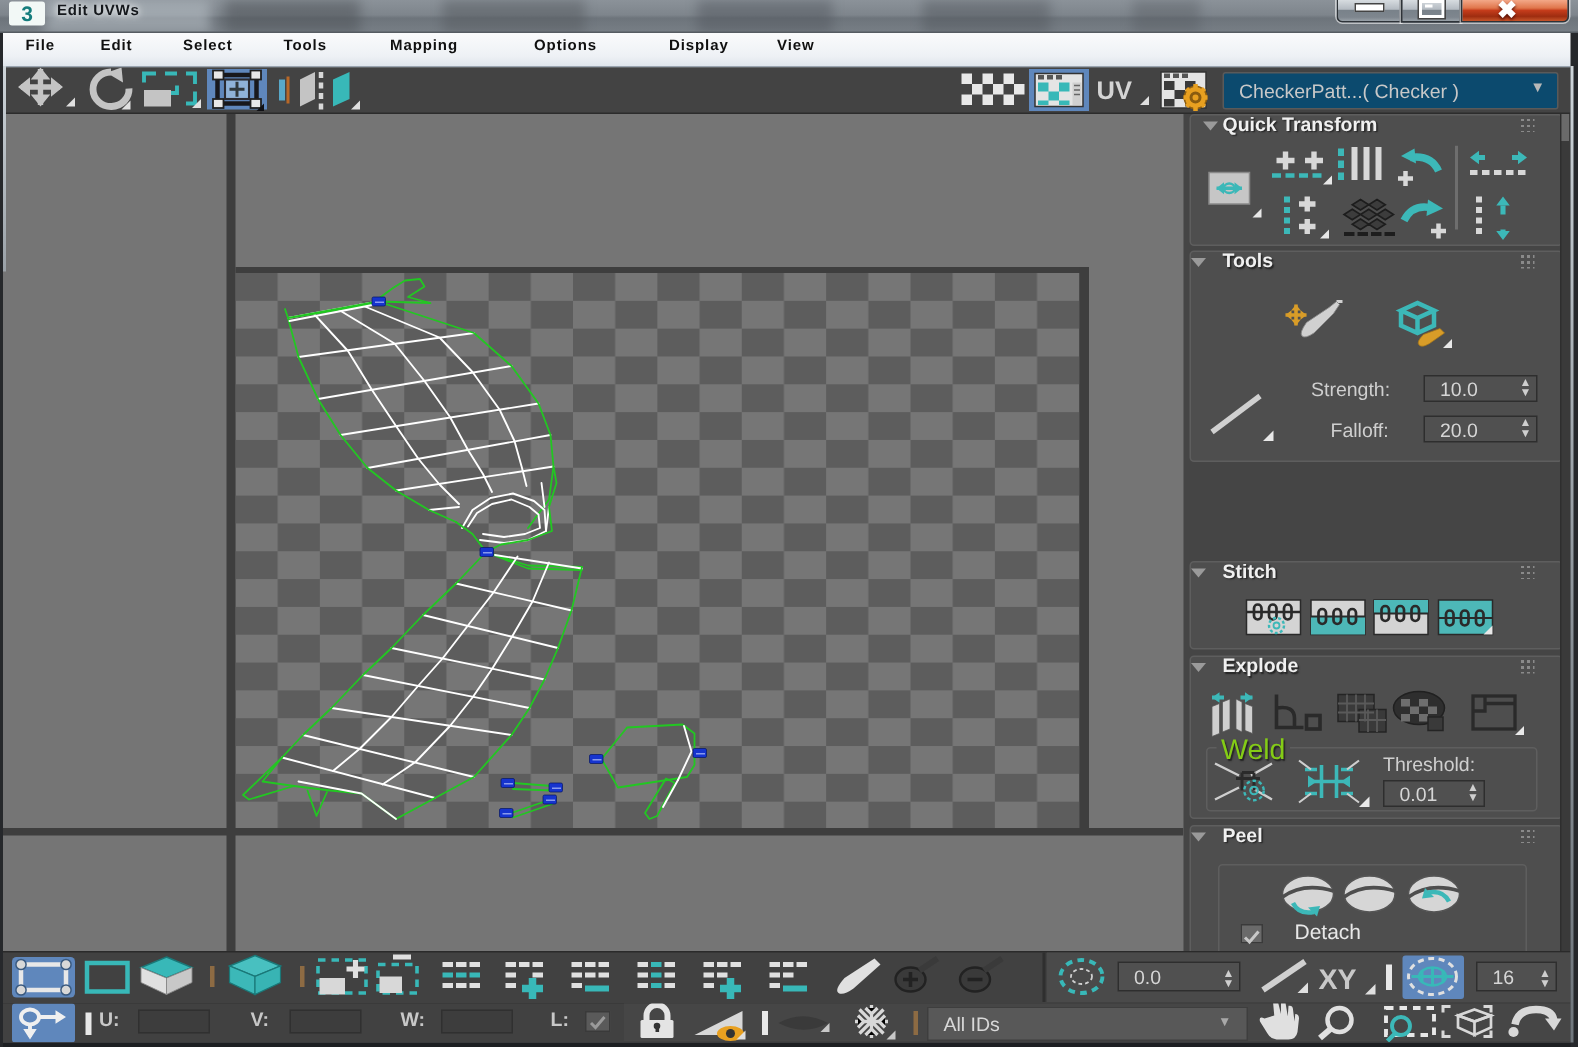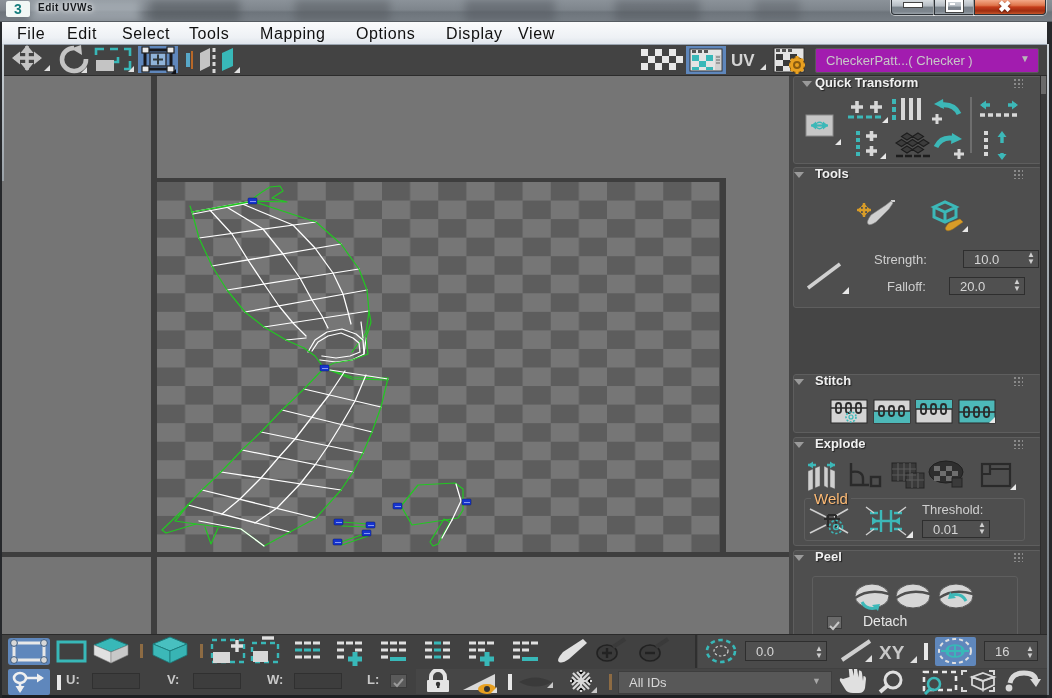--- a/index.html
+++ b/index.html
@@ -20,21 +20,21 @@
     background:linear-gradient(180deg,#d7dce0 0%,#b4bbc2 44%,#79828a 50%,#7e868e 82%,#98a0a7 100%);}
   .cap.max{left:43px;width:38px;
     background:linear-gradient(180deg,#d7dce0 0%,#b4bbc2 44%,#79828a 50%,#7e868e 82%,#98a0a7 100%);}
   .cap.close{left:83px;width:70px;border-radius:0 0 4px 0;
     background:linear-gradient(180deg,#f3a888 0%,#e0764c 38%,#c53c1b 50%,#9e2d10 78%,#c7552a 100%);}
   .glyph{position:absolute;color:#fff;font-weight:bold;}
   
   #menubar{position:absolute;left:0;top:22px;width:1052px;height:22px;
     background:linear-gradient(180deg,#fafbfc 0%,#eef1f5 70%,#dfe5ec 100%);
     border-bottom:1px solid #9aa4b0;}
-  .menu-item{position:absolute;top:3px;font-size:16px;font-weight:normal;color:#101010;letter-spacing:.6px;}
+  .menu-item{position:absolute;top:3px;font-size:10px;font-weight:bold;color:#101010;letter-spacing:.6px;}
   
   #toolbar{position:absolute;left:0;top:45px;width:1052px;height:30px;background:#434343;
     border-bottom:1px solid #2c2c2c;}
   
   #canvas{position:absolute;left:0;top:76px;width:789px;height:558px;background:#757575;}
   
   #panel{position:absolute;left:789px;top:76px;width:263px;height:558px;background:#454545;overflow:hidden;text-align:center;}
   .section{position:absolute;left:4px;width:247px;background:#4e4e4e;border:1px solid #5e5e5e;border-radius:3px;}
   .sec-arrow{position:absolute;left:0;top:4px;width:0;height:0;border-left:5px solid transparent;
     border-right:5px solid transparent;border-top:6px solid #9a9a9a;}
@@ -176,21 +176,21 @@
         <path d="M776,9 h7 v6 h-7 z M790,9 h7 v6 h-7 z M783,15 h7 v6 h-7 z M776,21 h7 v5 h-7 z M790,21 h7 v5 h-7 z"></path>
       </g>
       <g>
         <circle cx="797" cy="20" r="7.5" fill="#e8a020" stroke="#8a5c10" stroke-width="1"></circle>
         <circle cx="797" cy="20" r="3" fill="none" stroke="#8a5c10" stroke-width="2"></circle>
         <g stroke="#e8a020" stroke-width="3">
             <path d="M797,11 v3 M797,26 v3 M789,20 h3 M802,20 h3 M791,14 l2,2 M801,24 l2,2 M791,26 l2,-2 M801,16 l2,-2"></path>
           </g>
       </g>
     </svg>
-    <div style="position:absolute;left:815px;top:3px;width:222px;height:23px;background:#a21caf;border:1px solid #5a5a5a;border-radius:2px;">
+    <div style="position:absolute;left:815px;top:3px;width:222px;height:23px;background:#0c4a6e;border:1px solid #5a5a5a;border-radius:2px;">
       <span style="position:absolute;left:10px;top:4px;font-size:13px;color:#c8c8c8;">CheckerPatt...( Checker )</span>
       <span style="position:absolute;right:8px;top:4px;font-size:10px;color:#b8b8b8;">▼</span>
     </div>
   </div>
 
   <div id="canvas">
   <svg width="789" height="558" viewBox="0 0 789 558" style="position:absolute;left:0;top:0">
     <defs>
       <pattern id="chk" x="157" y="106" width="56.25" height="37.1" patternUnits="userSpaceOnUse">
         <rect width="56.25" height="37.1" fill="#767676"></rect>
@@ -328,21 +328,21 @@
         <path d="M97,3 l4,0" stroke="#d0d0d0" stroke-width="2"></path>
         <path d="M92,7 l5,-4 2,2 -4,6 -13,13 q-6,4 -8,2 t3,-9 z" fill="#d0d0d0" stroke="#888" stroke-width=".6"></path>
 
         <g stroke="#3cb8b8" stroke-width="3" fill="none">
           <path d="M140,9 l11,-5 11,5 -11,5 z M140,9 v10 l11,5 11,-5 v-10 M151,14 v10"></path>
         </g>
         <path d="M166,21 l3,3 -10,7 q-5,3 -7,1 t3,-7 z" fill="#d89c28" stroke="#a87818" stroke-width=".5"></path>
         <path d="M168,34 l6,0 0,-6 z" fill="#e8e8e8"></path>
       </svg>
       <div class="lbl" style="left:80px;top:84px;">Strength:</div>
-      <div class="spin" style="left:169px;top:82px;width:74px;height:16px;">
+      <div class="spin" style="left:155px;top:82px;width:74px;height:16px;">
           <span style="position:absolute;left:10px;top:1px;">10.0</span>
           <span class="arrows">▲<br>▼</span>
         </div>
       <div class="lbl" style="left:93px;top:111px;">Falloff:</div>
       <div class="spin" style="left:155px;top:109px;width:74px;height:16px;">
           <span style="position:absolute;left:10px;top:1px;">20.0</span>
           <span class="arrows">▲<br>▼</span>
         </div>
       <svg width="60" height="40" viewBox="0 0 60 40" style="position:absolute;left:8px;top:88px">
         <line x1="6" y1="32" x2="38" y2="8" stroke="#d0d0d0" stroke-width="3.6"></line>
@@ -424,21 +424,21 @@
         <rect x="158" y="19" width="10" height="9" fill="#3a3a3a" stroke="#242424"></rect>
 
         <g fill="none" stroke="#2a2a2a" stroke-width="2.2">
           <rect x="188" y="5" width="28" height="22"></rect>
           <path d="M196,5 v10 h-8 M196,10 h20"></path>
         </g>
         <path d="M216,31 l6,0 0,-6 z" fill="#e8e8e8"></path>
       </svg>
 
       <div style="position:absolute;left:10px;top:60px;width:219px;height:41px;border:1px solid #5e5e5e;border-radius:3px;"></div>
-      <div style="position:absolute;left:17px;top:52px;padding:0 3px;background:#4e4e4e;color:#fdba74;font-size:15px;text-shadow:1px 1px 1px #222;">Weld</div>
+      <div style="position:absolute;left:17px;top:52px;padding:0 3px;background:#4e4e4e;color:#84cc16;font-size:19px;text-shadow:1px 1px 1px #222;">Weld</div>
       <div class="lbl" style="left:128px;top:64px;">Threshold:</div>
       <div class="spin" style="left:128px;top:82px;width:66px;height:16px;">
           <span style="position:absolute;left:10px;top:1px;">0.01</span>
           <span class="arrows">▲<br>▼</span>
         </div>
       <svg width="110" height="34" viewBox="0 0 110 34" style="position:absolute;left:14px;top:67px">
 
         <g stroke="#cfcfcf" stroke-width="1.6" fill="none">
           <path d="M2,4 l16,8 M2,28 l16,-8 M40,4 l-14,8 M40,28 l-14,-8"></path>
         </g>

